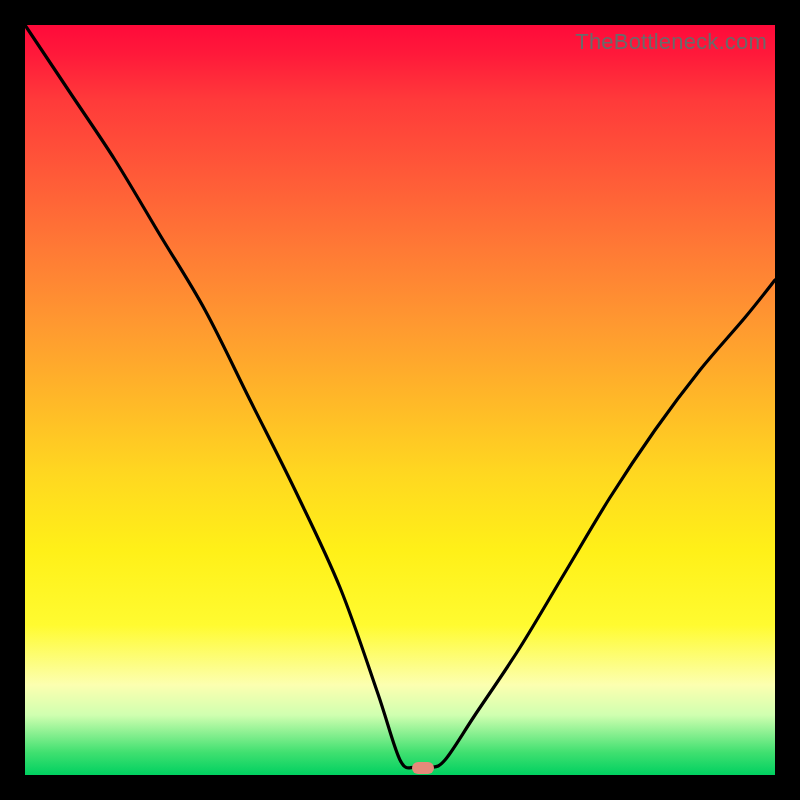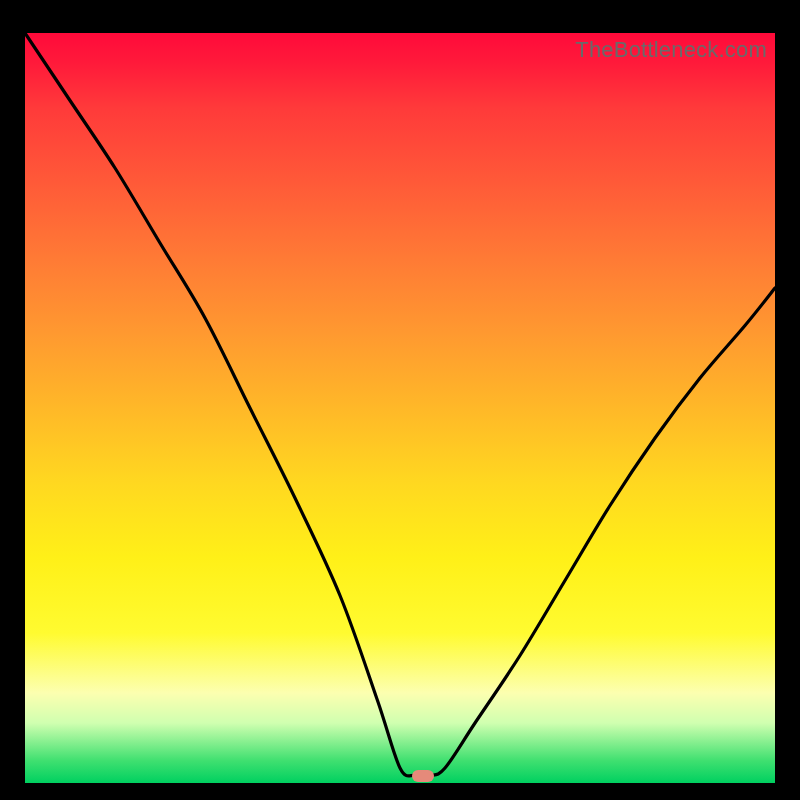--- a/index.html
+++ b/index.html
@@ -33,21 +33,20 @@
       #ff9930 40%,
       #ffb828 50%,
       #ffd820 60%,
       #fff018 70%,
       #fffb30 80%,
       #fcffb0 88%,
       #d0ffb0 92%,
       #40e070 97%,
       #00d060 100%
     );
-    margin-top: 8px;
   }
   .watermark {
     position: absolute;
     top: 4px;
     right: 8px;
     color: #6a6a6a;
     font-size: 22px;
     font-weight: 500;
     letter-spacing: 0.2px;
     z-index: 10;

